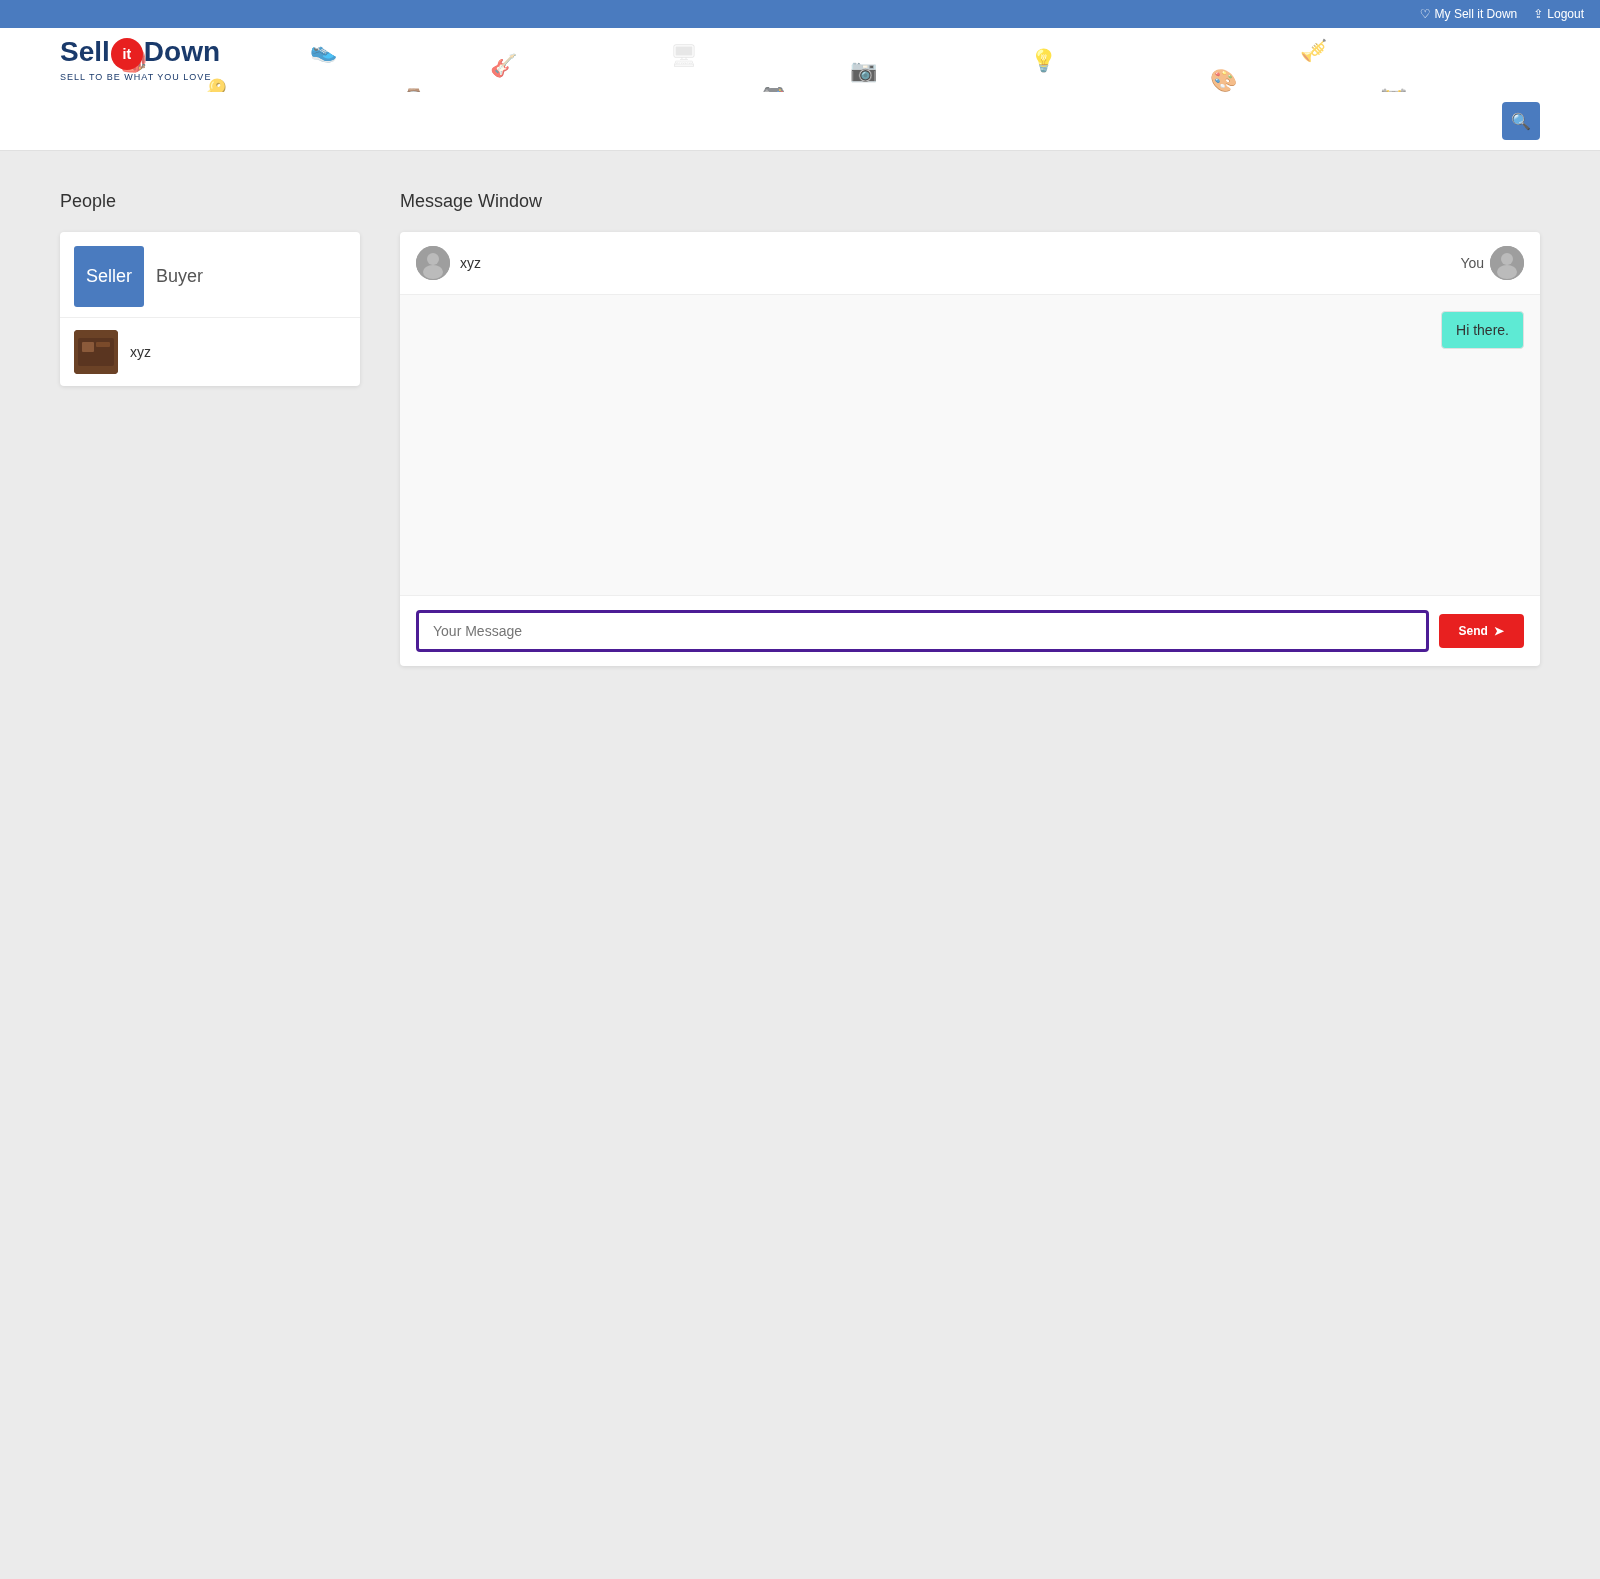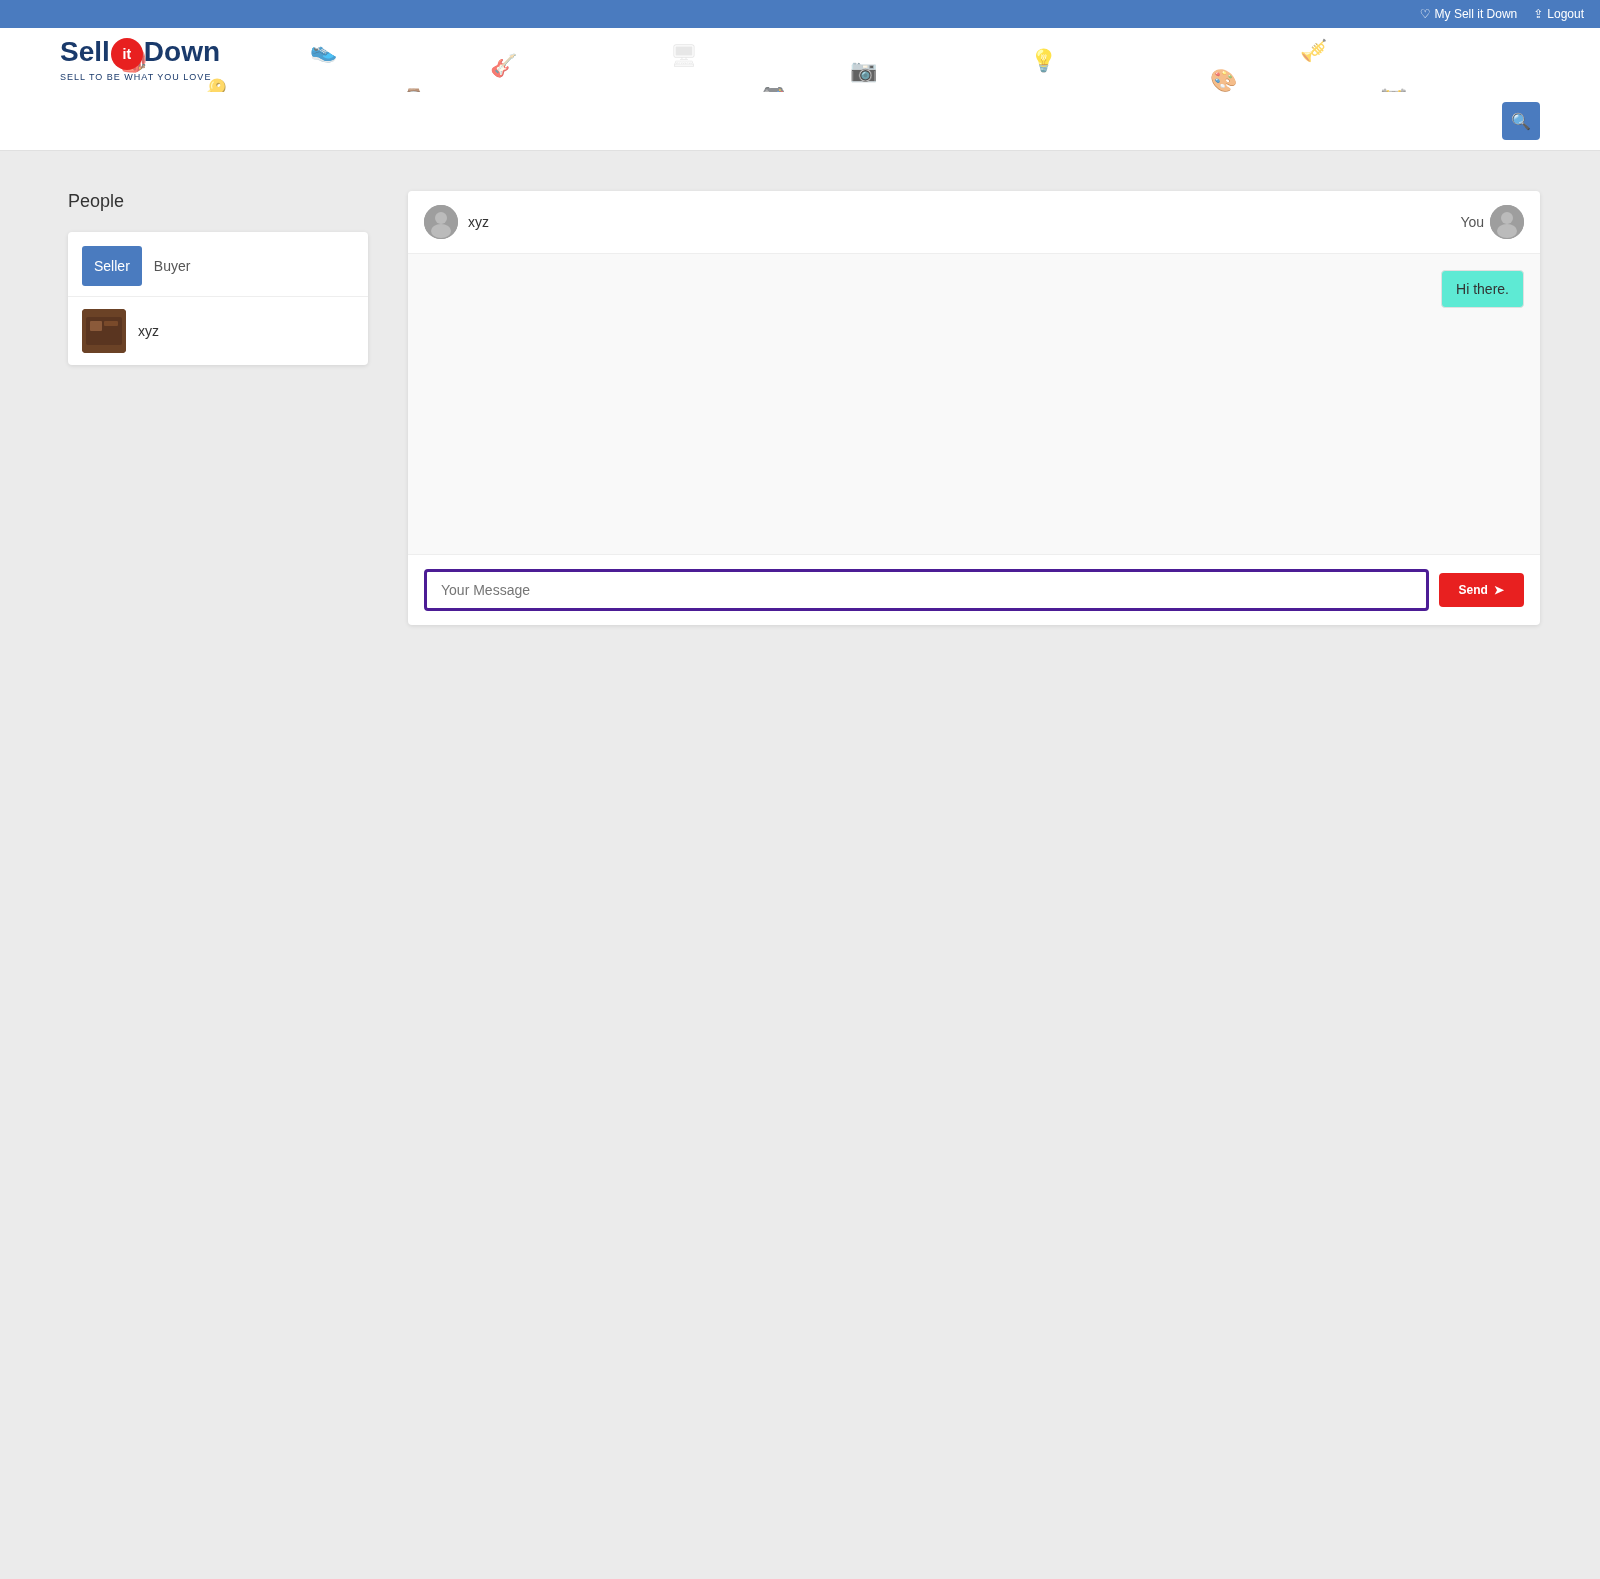--- a/index.html
+++ b/index.html
@@ -132,21 +132,20 @@
       justify-content: center;
       font-size: 16px;
     }
 
     
     .main-content {
       padding: 40px 60px;
       display: flex;
       gap: 40px;
       align-items: flex-start;
-      margin-left: 8px;
     }
 
     
     .people-panel {
       width: 300px;
       flex-shrink: 0;
     }
     .panel-title {
       font-size: 18px;
       color: #333;
@@ -159,25 +158,25 @@
       box-shadow: 0 1px 4px rgba(0,0,0,0.1);
       overflow: hidden;
     }
     .tab-row {
       display: flex;
       gap: 0;
       padding: 14px 14px 10px 14px;
       border-bottom: 1px solid #eee;
     }
     .tab-btn {
-      padding: 12px 12px;
+      padding: 20px 12px;
       border: none;
       border-radius: 3px;
       cursor: pointer;
-      font-size: 14px;
+      font-size: 18px;
       background: transparent;
       color: #555;
     }
     .tab-btn.active {
       background: #4a7bbf;
       color: #fff;
     }
     .contact-list { padding: 0; }
     .contact-item {
       display: flex;
@@ -368,20 +367,21 @@
               <rect x="22" y="12" width="14" height="5" fill="#7a4a2a" rx="1"></rect>
             </svg>
           </div>
           <span class="contact-name">xyz</span>
         </div>
       </div>
     </div>
   </div>
 
   <div class="message-window">
+    <h2 class="panel-title">Message Window</h2>
     <div class="message-card">
 
       <div class="message-header">
         <div class="message-header-left">
           <div class="user-icon">
             <svg width="34" height="34" viewBox="0 0 34 34" xmlns="http://www.w3.org/2000/svg">
               <circle cx="17" cy="17" r="17" fill="#9e9e9e"></circle>
               <circle cx="17" cy="13" r="6" fill="#bbb"></circle>
               <ellipse cx="17" cy="26" rx="10" ry="7" fill="#bbb"></ellipse>
             </svg>

